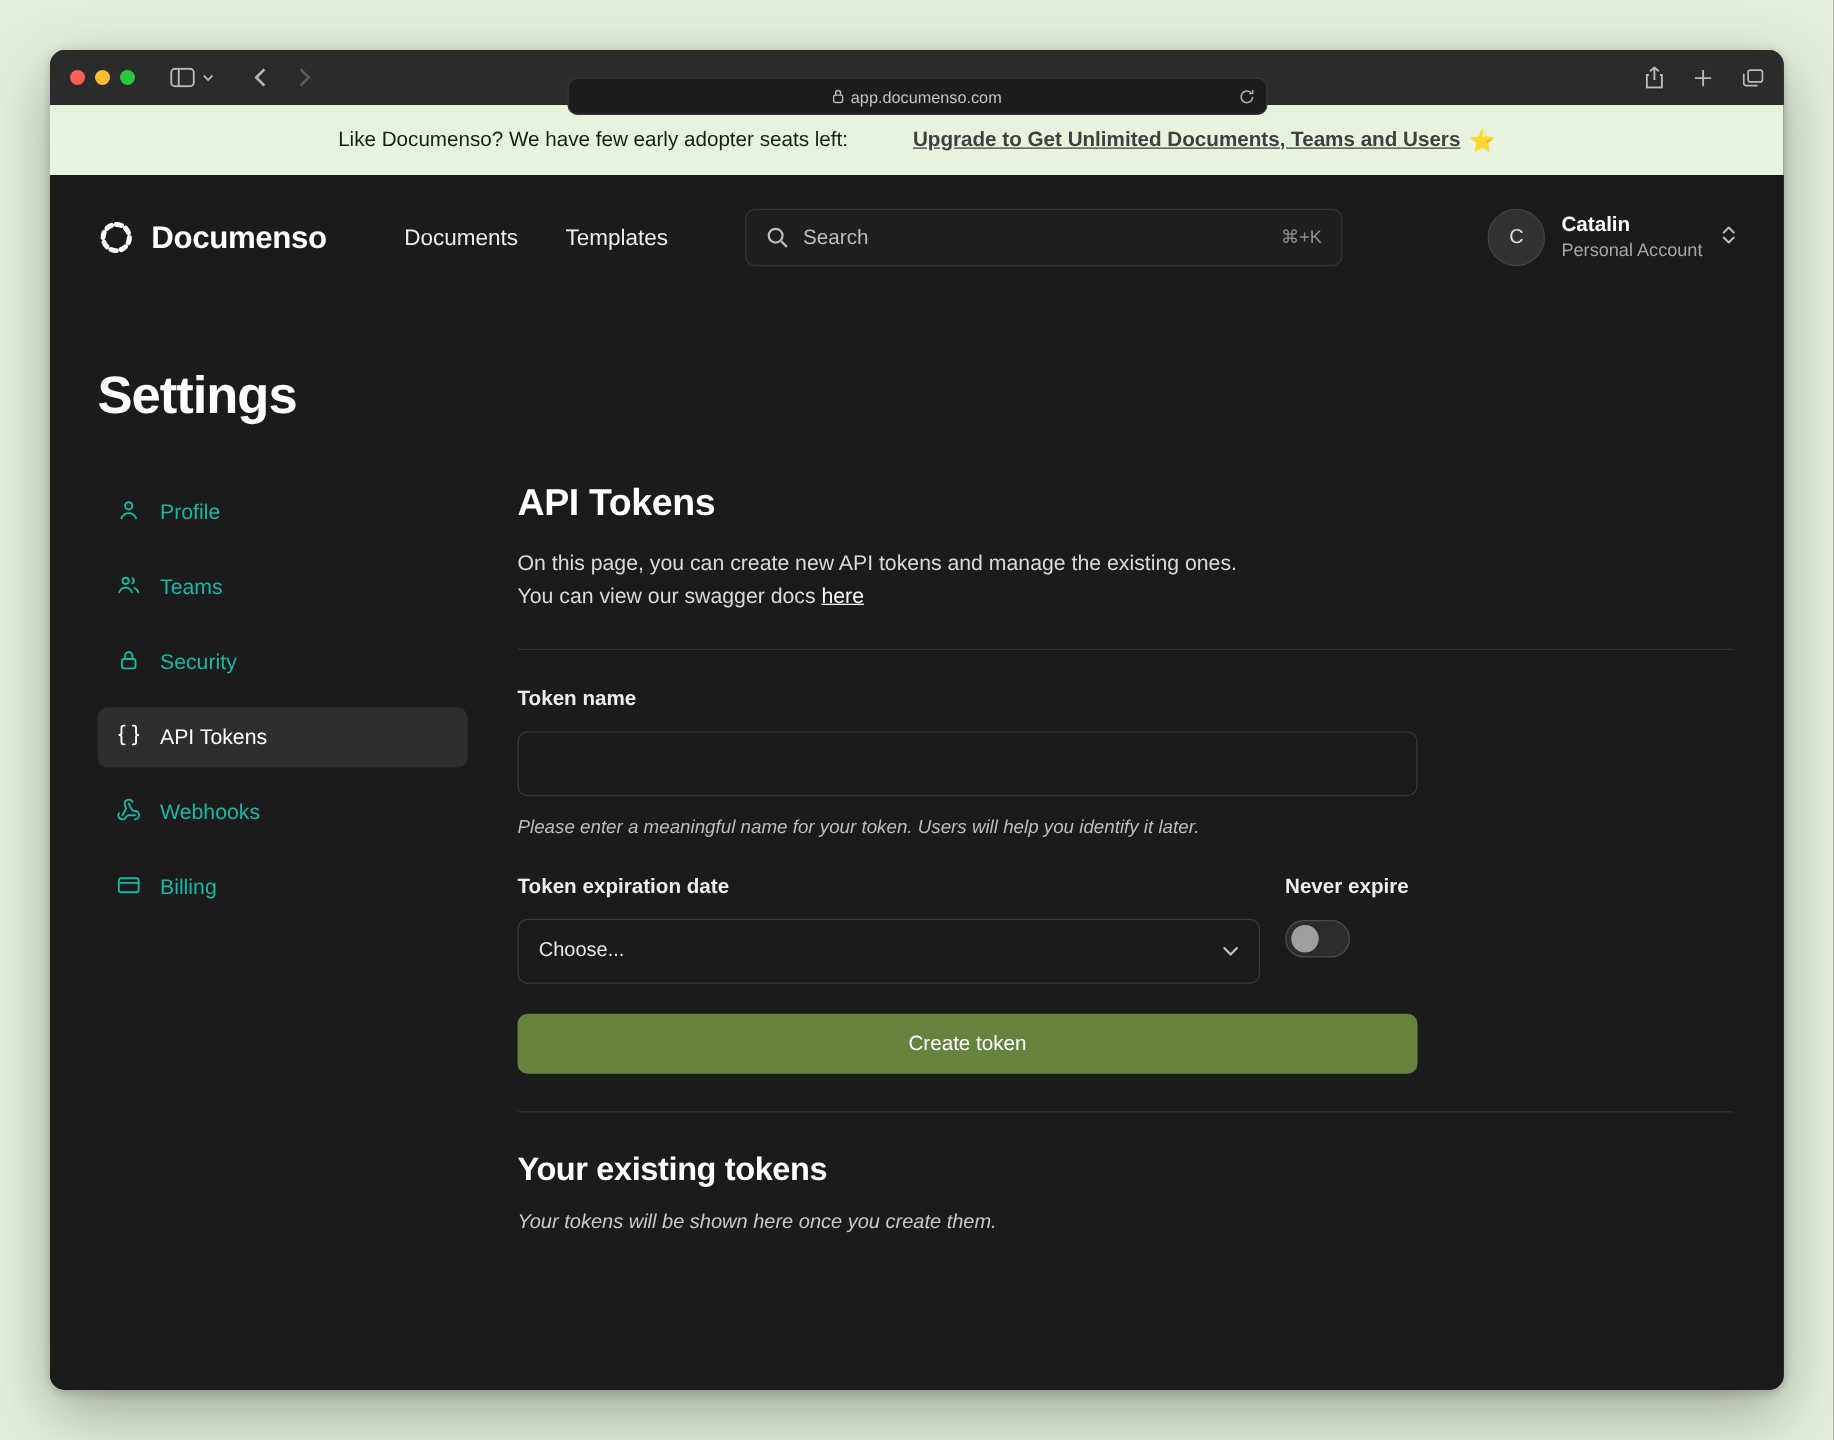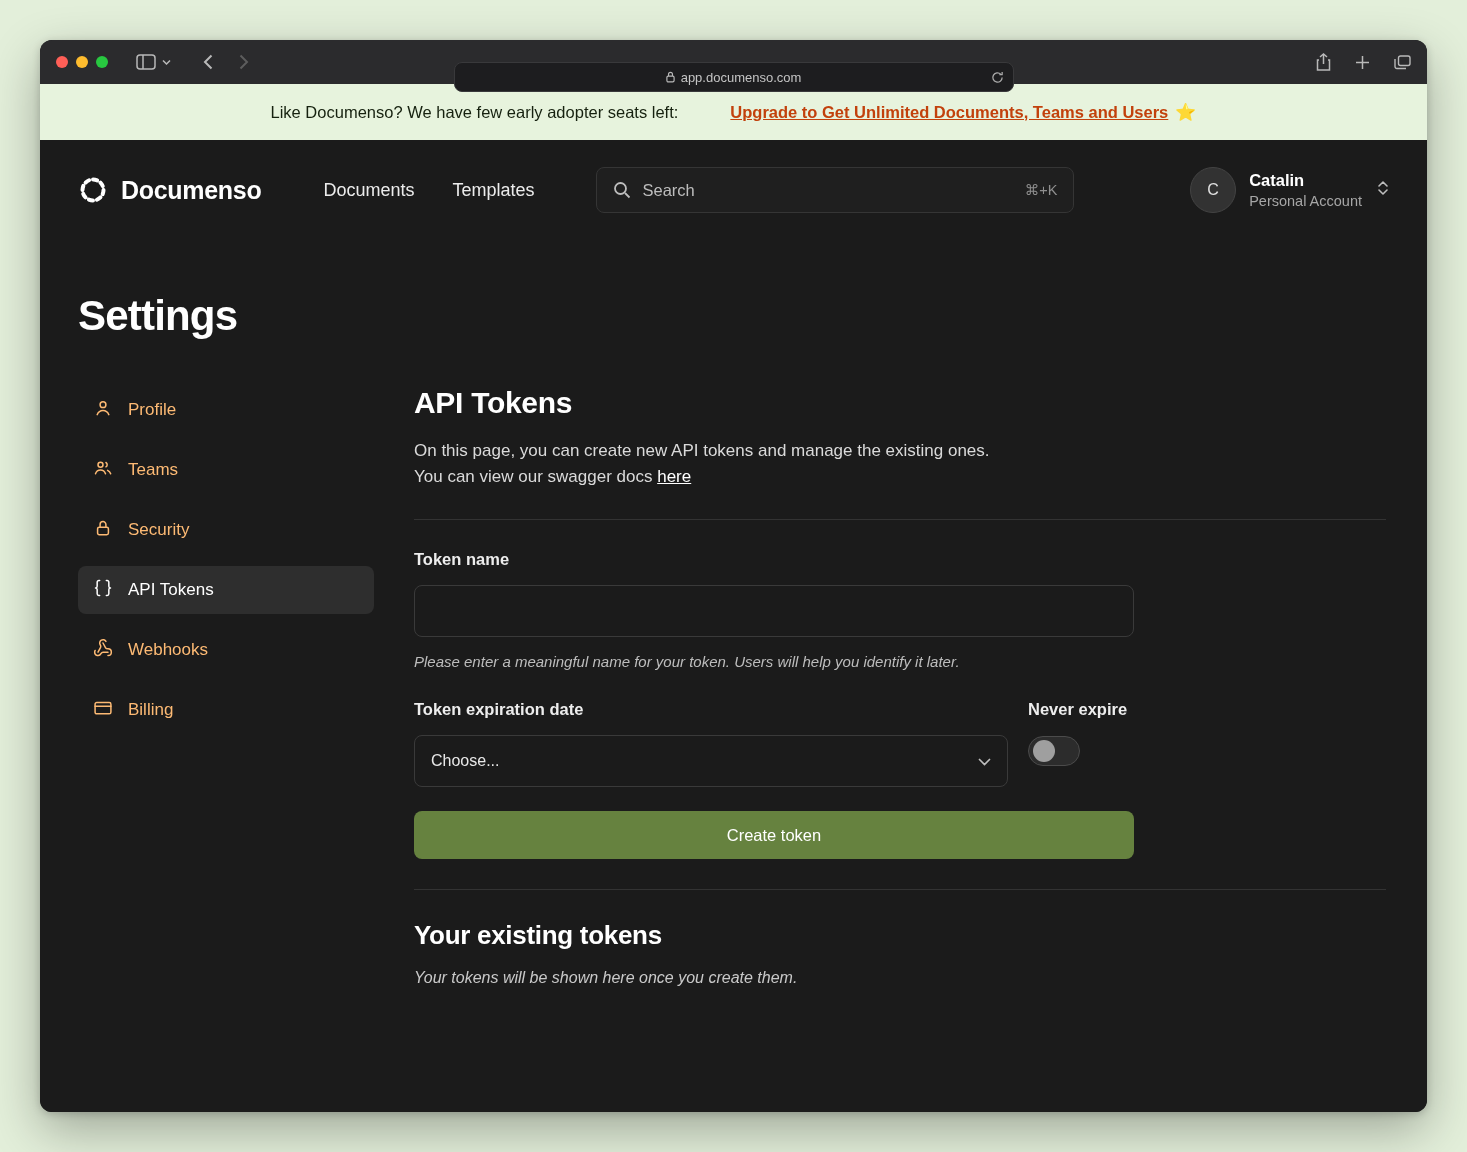--- a/index.html
+++ b/index.html
@@ -39,21 +39,21 @@
   }
   .urlbar .refresh { position:absolute; right:9px; color:#a9a9a9; }
   .tb-right { margin-left:auto; display:flex; gap:24px; align-items:center; }
 
   
   .banner {
     height:56px; background:#e7f3dd; flex-shrink:0;
     display:flex; align-items:center; justify-content:center;
     color:#16210f; font-size:16.5px; gap:5px;
   }
-  .banner a { color:#c2410c; font-weight:600; text-decoration:underline; cursor:pointer;margin-left:47px; }
+  .banner a { color:#404040; font-weight:600; text-decoration:underline; cursor:pointer;margin-left:47px; }
   .banner .star { font-size:17px; margin-left:2px; }
 
   
   .page { flex:1; background:#1b1b1b; color:#fff; overflow:hidden; }
   .app-header { display:flex; align-items:center; height:100px; padding:0 38px; }
   .brand { display:flex; align-items:center; gap:13px; font-size:25px; font-weight:700; color:#fff; letter-spacing:-0.3px; }
   .brand svg { display:block; }
   .top-nav { display:flex; gap:38px; margin-left:62px; }
   .top-nav .nav-link { color:#ececec; font-size:18px; cursor:pointer; }
   .searchbar {
@@ -72,21 +72,21 @@
   .user-meta .u-sub { font-size:14.5px; color:#a6a6a6; margin-top:3px; }
   .chevrons { color:#bdbdbd; margin-left:2px; }
 
   .page-body { padding:0 38px; }
   .settings-title { font-size:42px; font-weight:700; letter-spacing:-0.8px; margin-top:52px; }
 
   .layout { display:flex; gap:40px; margin-top:46px; align-items:flex-start; }
   .side-nav { width:296px; flex-shrink:0; }
   .side-item {
     height:48px; display:flex; align-items:center; gap:15px; padding:0 15px;
-    border-radius:8px; color:#fdba74; font-size:17px; margin-bottom:12px; cursor:pointer;
+    border-radius:8px; color:#14b8a6; font-size:17px; margin-bottom:12px; cursor:pointer;
   }
   .side-item.active { background:#2e2e2e; color:#fff; }
   .side-item svg { width:20px; height:20px; flex-shrink:0; }
 
   .main { flex:1; max-width:972px; }
   .main-title { font-size:30px; font-weight:700; margin-bottom:18px; letter-spacing:-0.3px; }
   .desc { font-size:17px; color:#dadada; line-height:1.5; }
   .desc a { color:#fff; text-decoration:underline; cursor:pointer; }
   .divider { border:none; border-top:1px solid #333; margin:30px 0; }
 

